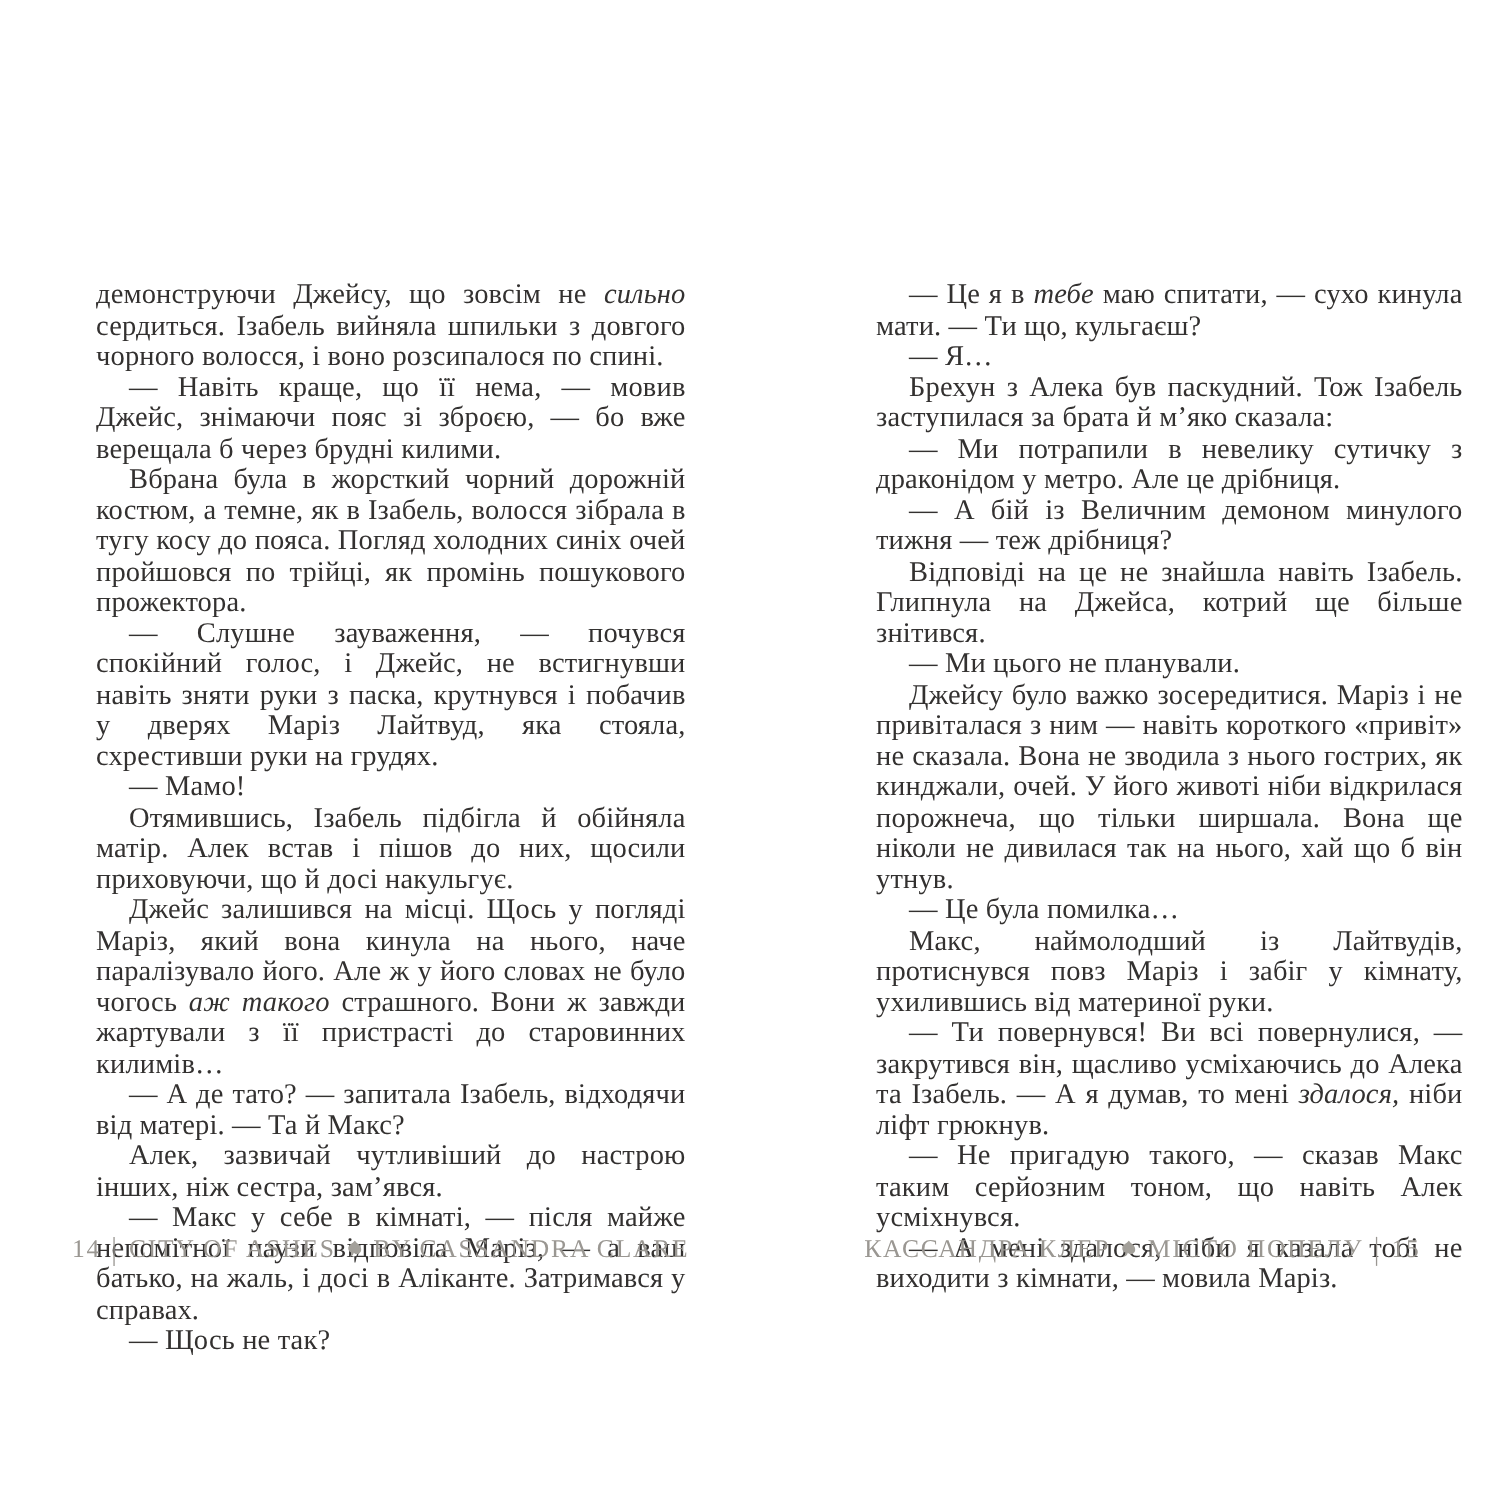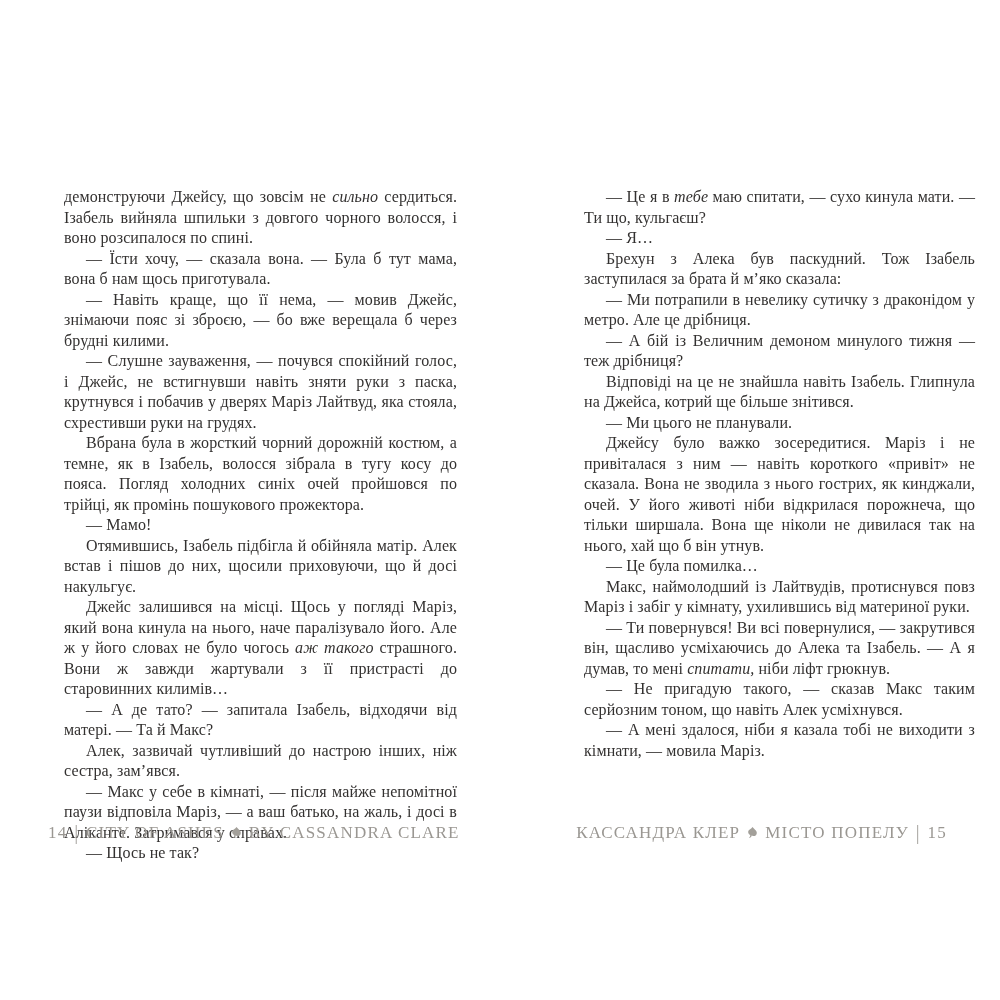--- a/index.html
+++ b/index.html
@@ -13,21 +13,21 @@
     height: 1000px;
     background: #ffffff;
     font-family: "Liberation Serif", "DejaVu Serif", serif;
     color: #333130;
     overflow: hidden;
   }
   .text-column {
     position: absolute;
     top: 187px;
     width: 393px;
-    font-size: 16px;
+    font-size: 19px;
     line-height: 20.5px;
     text-align: justify;
     letter-spacing: 0.1px;
   }
   .col-left  { left: 64px; }
   .col-right { left: 584px; width: 391px; }
   .text-column p.para {
     margin: 0;
     padding: 0;
   }
@@ -61,45 +61,44 @@
   }
   .footer .orn svg { display: block; }
 </style>
 </head>
 <body>
 
 <div class="spread">
 
   <div class="text-column col-left">
       <p class="para"><span>демонструючи Джейсу, що зовсім не </span><em>сильно</em><span> сердиться. Ізабель вийняла шпильки з довгого чорного волосся, і воно розсипалося по спині.</span></p>
-      <p class="para indent"><span>— Їсти хочу, — сказала вона. — Була б тут мама, вона б нам щось приготувала.</span></p>
       <p class="para indent"><span>— Навіть краще, що її нема, — мовив Джейс, знімаючи пояс зі зброєю, — бо вже верещала б через брудні килими.</span></p>
+      <p class="para indent"><span>Вбрана була в жорсткий чорний дорожній костюм, а темне, як в Ізабель, волосся зібрала в тугу косу до пояса. Погляд холодних синіх очей пройшовся по трійці, як промінь пошукового прожектора.</span></p>
       <p class="para indent"><span>— Слушне зауваження, — почувся спокійний голос, і Джейс, не встигнувши навіть зняти руки з паска, крутнувся і побачив у дверях Маріз Лайтвуд, яка стояла, схрестивши руки на грудях.</span></p>
-      <p class="para indent"><span>Вбрана була в жорсткий чорний дорожній костюм, а темне, як в Ізабель, волосся зібрала в тугу косу до пояса. Погляд холодних синіх очей пройшовся по трійці, як промінь пошукового прожектора.</span></p>
       <p class="para indent"><span>— Мамо!</span></p>
       <p class="para indent"><span>Отямившись, Ізабель підбігла й обійняла матір. Алек встав і пішов до них, щосили приховуючи, що й досі накульгує.</span></p>
       <p class="para indent"><span>Джейс залишився на місці. Щось у погляді Маріз, який вона кинула на нього, наче паралізувало його. Але ж у його словах не було чогось </span><em>аж такого</em><span> страшного. Вони ж завжди жартували з її пристрасті до старовинних килимів…</span></p>
       <p class="para indent"><span>— А де тато? — запитала Ізабель, відходячи від матері. — Та й Макс?</span></p>
       <p class="para indent"><span>Алек, зазвичай чутливіший до настрою інших, ніж сестра, зам’явся.</span></p>
       <p class="para indent"><span>— Макс у себе в кімнаті, — після майже непомітної паузи відповіла Маріз, — а ваш батько, на жаль, і досі в Аліканте. Затримався у справах.</span></p>
       <p class="para indent"><span>— Щось не так?</span></p>
     </div>
 
   <div class="text-column col-right">
       <p class="para indent"><span>— Це я в </span><em>тебе</em><span> маю спитати, — сухо кинула мати. — Ти що, кульгаєш?</span></p>
       <p class="para indent"><span>— Я…</span></p>
       <p class="para indent"><span>Брехун з Алека був паскудний. Тож Ізабель заступилася за брата й м’яко сказала:</span></p>
       <p class="para indent"><span>— Ми потрапили в невелику сутичку з драконідом у метро. Але це дрібниця.</span></p>
       <p class="para indent"><span>— А бій із Величним демоном минулого тижня — теж дрібниця?</span></p>
       <p class="para indent"><span>Відповіді на це не знайшла навіть Ізабель. Глипнула на Джейса, котрий ще більше знітився.</span></p>
       <p class="para indent"><span>— Ми цього не планували.</span></p>
       <p class="para indent"><span>Джейсу було важко зосередитися. Маріз і не привіталася з ним — навіть короткого «привіт» не сказала. Вона не зводила з нього гострих, як кинджали, очей. У його животі ніби відкрилася порожнеча, що тільки ширшала. Вона ще ніколи не дивилася так на нього, хай що б він утнув.</span></p>
       <p class="para indent"><span>— Це була помилка…</span></p>
       <p class="para indent"><span>Макс, наймолодший із Лайтвудів, протиснувся повз Маріз і забіг у кімнату, ухилившись від материної руки.</span></p>
-      <p class="para indent"><span>— Ти повернувся! Ви всі повернулися, — закрутився він, щасливо усміхаючись до Алека та Ізабель. — А я думав, то мені </span><em>спитати,</em><span> ніби ліфт грюкнув.</span></p>
+      <p class="para indent"><span>— Ти повернувся! Ви всі повернулися, — закрутився він, щасливо усміхаючись до Алека та Ізабель. — А я думав, то мені </span><em>здалося,</em><span> ніби ліфт грюкнув.</span></p>
       <p class="para indent"><span>— Не пригадую такого, — сказав Макс таким серйозним тоном, що навіть Алек усміхнувся.</span></p>
       <p class="para indent"><span>— А мені здалося, ніби я казала тобі не виходити з кімнати, — мовила Маріз.</span></p>
     </div>
 
   <div class="footer footer-left">
     <span>14</span>
     <span class="sep">|</span>
     <span>CITY OF ASHES</span>
     <span class="orn">
       <svg viewBox="0 0 12 13" width="11" height="12" aria-hidden="true">

